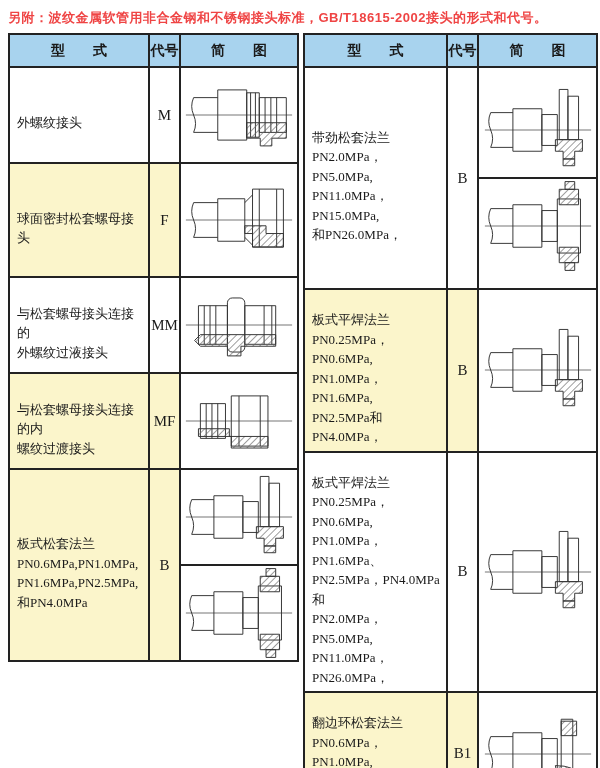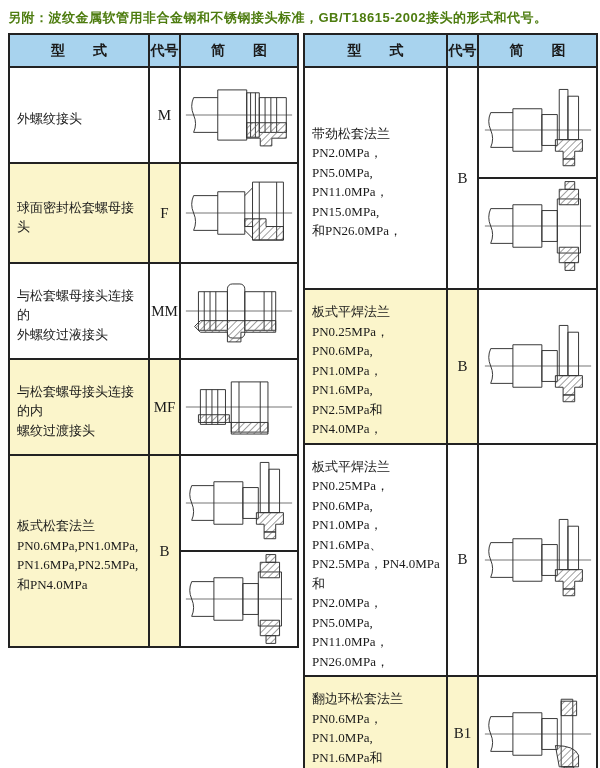--- a/index.html
+++ b/index.html
@@ -11,37 +11,37 @@
   *{box-sizing:border-box;}
   html,body{margin:0;padding:0;}
   body{
     width:600px;height:768px;background:#fff;
     font-family:"Liberation Sans","DejaVu Sans",sans-serif;
     color:#111;overflow:hidden;
   }
   .page{width:600px;height:768px;position:relative;}
   .title{
     padding:9px 8px 6px 8px;
-    font-size:13px;font-weight:bold;color:#4d7c0f;
+    font-size:13px;font-weight:bold;color:#ef4444;
     letter-spacing:0.5px;white-space:nowrap;
   }
   .tables{display:flex;gap:4px;padding:0 6px 0 8px;align-items:flex-start;}
   table{border-collapse:collapse;table-layout:fixed;background:#fff;}
   table.tbl-left{width:289px;}
   table.tbl-right{width:293px;}
   th,td{border:2px solid var(--border);padding:0;margin-left:20px;}
   th{
     background:var(--blue);
     height:33px;font-size:14px;font-weight:bold;color:#1a1a1a;
     text-align:center;
     font-family:"Liberation Sans","DejaVu Sans",sans-serif;
   }
   td.type{
     font-size:13px;line-height:1.5;color:#1a1a1a;
-    padding:12px 5px 4px 7px;vertical-align:middle;
+    padding:20px 5px 4px 7px;vertical-align:middle;
     white-space:pre-line;
     font-family:"Liberation Serif","DejaVu Serif",serif;
   }
   td.code{
     text-align:center;vertical-align:middle;
     font-size:15px;color:#1a1a1a;
     font-family:"Liberation Serif","DejaVu Serif",serif;
   }
   td.diag{background:#fff;vertical-align:middle;}
   tr.hl td.type, tr.hl td.code{background:var(--yellow);}
@@ -93,21 +93,21 @@
                     <rect x="79" y="30" width="28" height="36" stroke="#333333" stroke-width="1" fill="none" stroke-linejoin="round"></rect>
                     <line x1="85" y1="30" x2="85" y2="66" stroke="#333333" stroke-width="1" fill="none" stroke-linejoin="round"></line>
                     <line x1="91" y1="30" x2="91" y2="66" stroke="#333333" stroke-width="1" fill="none" stroke-linejoin="round"></line>
                     <line x1="97" y1="30" x2="97" y2="66" stroke="#333333" stroke-width="1" fill="none" stroke-linejoin="round"></line>
                     <path d="M66 56 H107 V72 H92 V80 H80 V72 H66 Z" fill="url(#h1)" stroke="#333333" stroke-width="1" stroke-linejoin="round"></path>
                   </svg>
                 </div>
               </div>
             </td>
         </tr>
-        <tr style="height:100px" class="hl">
+        <tr style="height:114px" class="hl">
           <td class="type">球面密封松套螺母接头</td>
           <td class="code">F</td>
           <td class="diag">
               <div class="dwrap">
                 <div class="diagram">
                   <svg width="112" height="94" viewBox="0 0 116 96">
                     <defs>
                       <pattern id="h2" width="5" height="5" patternUnits="userSpaceOnUse" patternTransform="rotate(45)">
                         <line x1="0" y1="0" x2="0" y2="5" stroke="#666" stroke-width="1.3"></line>
                       </pattern>

